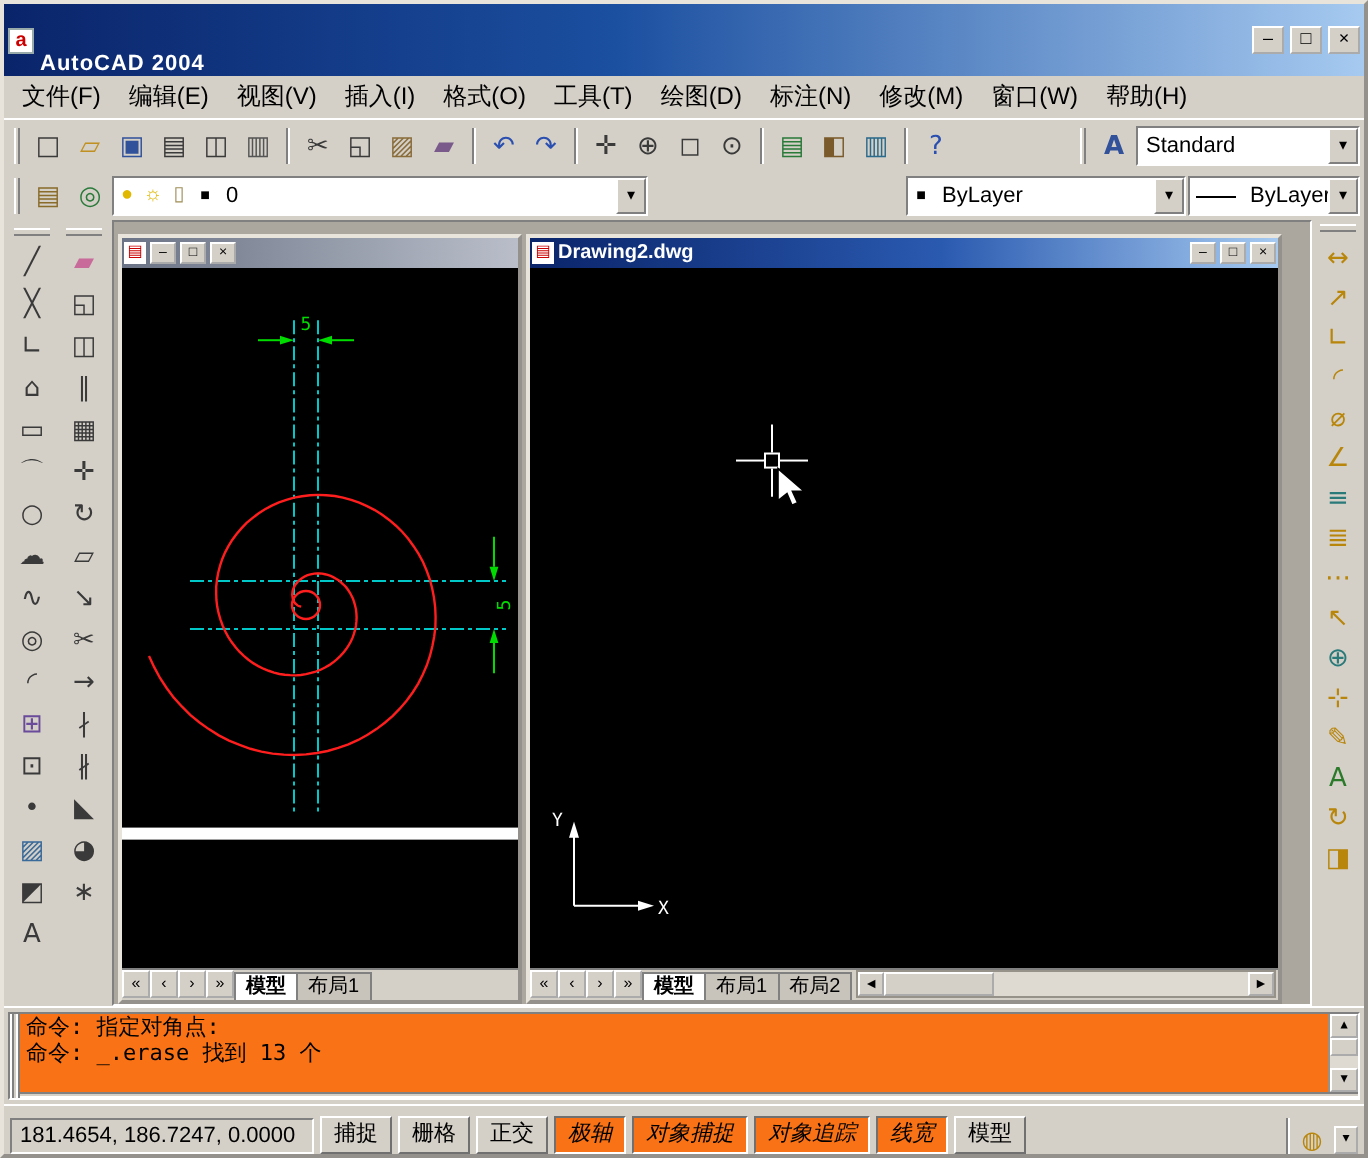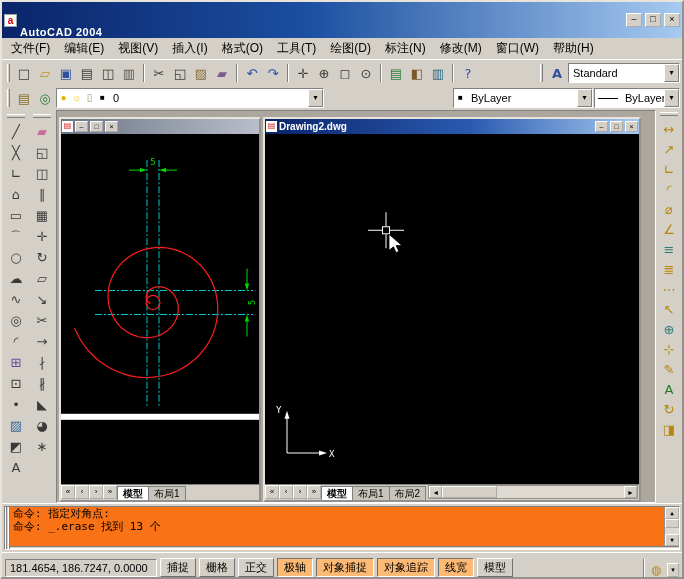--- a/index.html
+++ b/index.html
@@ -85,21 +85,21 @@
   .vs-thumb{position:absolute;left:0;right:0;top:0;height:9px;background:#d4d0c8;border:1px outset #fff;}
   .cmdsplit{flex:0 0 3px;background:#d4d0c8;border-top:1px solid #808080;border-bottom:1px solid #fff;}
   .cmdprompt{flex:0 0 15px;background:#fff;font-family:"DejaVu Sans Mono",monospace;font-size:11px;
     line-height:15px;padding-left:3px;white-space:pre;}
   
   .statusbar{flex:0 0 25px;display:flex;align-items:flex-end;gap:3px;padding:0 3px;border-top:1px solid #fff;}
   .coords{flex:0 0 152px;height:18px;line-height:17px;font-size:11px;padding:0 4px;
     border:1px solid;border-color:#808080 #fff #fff #808080;white-space:nowrap;overflow:hidden;}
   .sbtn{height:19px;line-height:17px;font-size:11px;padding:0 6px;background:#d4d0c8;
     border:1px solid;border-color:#fff #707070 #707070 #fff;white-space:nowrap;flex:0 0 auto;}
-  .sbtn.pressed{border-color:#707070 #fff #fff #707070;background:#fdba74;}
+  .sbtn.pressed{border-color:#707070 #fff #fff #707070;background:#f97316;font-style:italic;}
   .sspacer{flex:1;}
   .traysep{width:2px;height:18px;border-left:1px solid #808080;border-right:1px solid #fff;flex:0 0 auto;}
   .trayicon{width:16px;text-align:center;font-size:12px;color:#b8860b;flex:0 0 auto;}
   .trayarrow{width:12px;height:14px;background:#d4d0c8;border:1px outset #fff;font-size:7px;line-height:12px;text-align:center;flex:0 0 auto;}
   svg text{font-family:"DejaVu Sans Mono",monospace;}
 </style>
 </head>
 <body>
 
 <div class="app">

